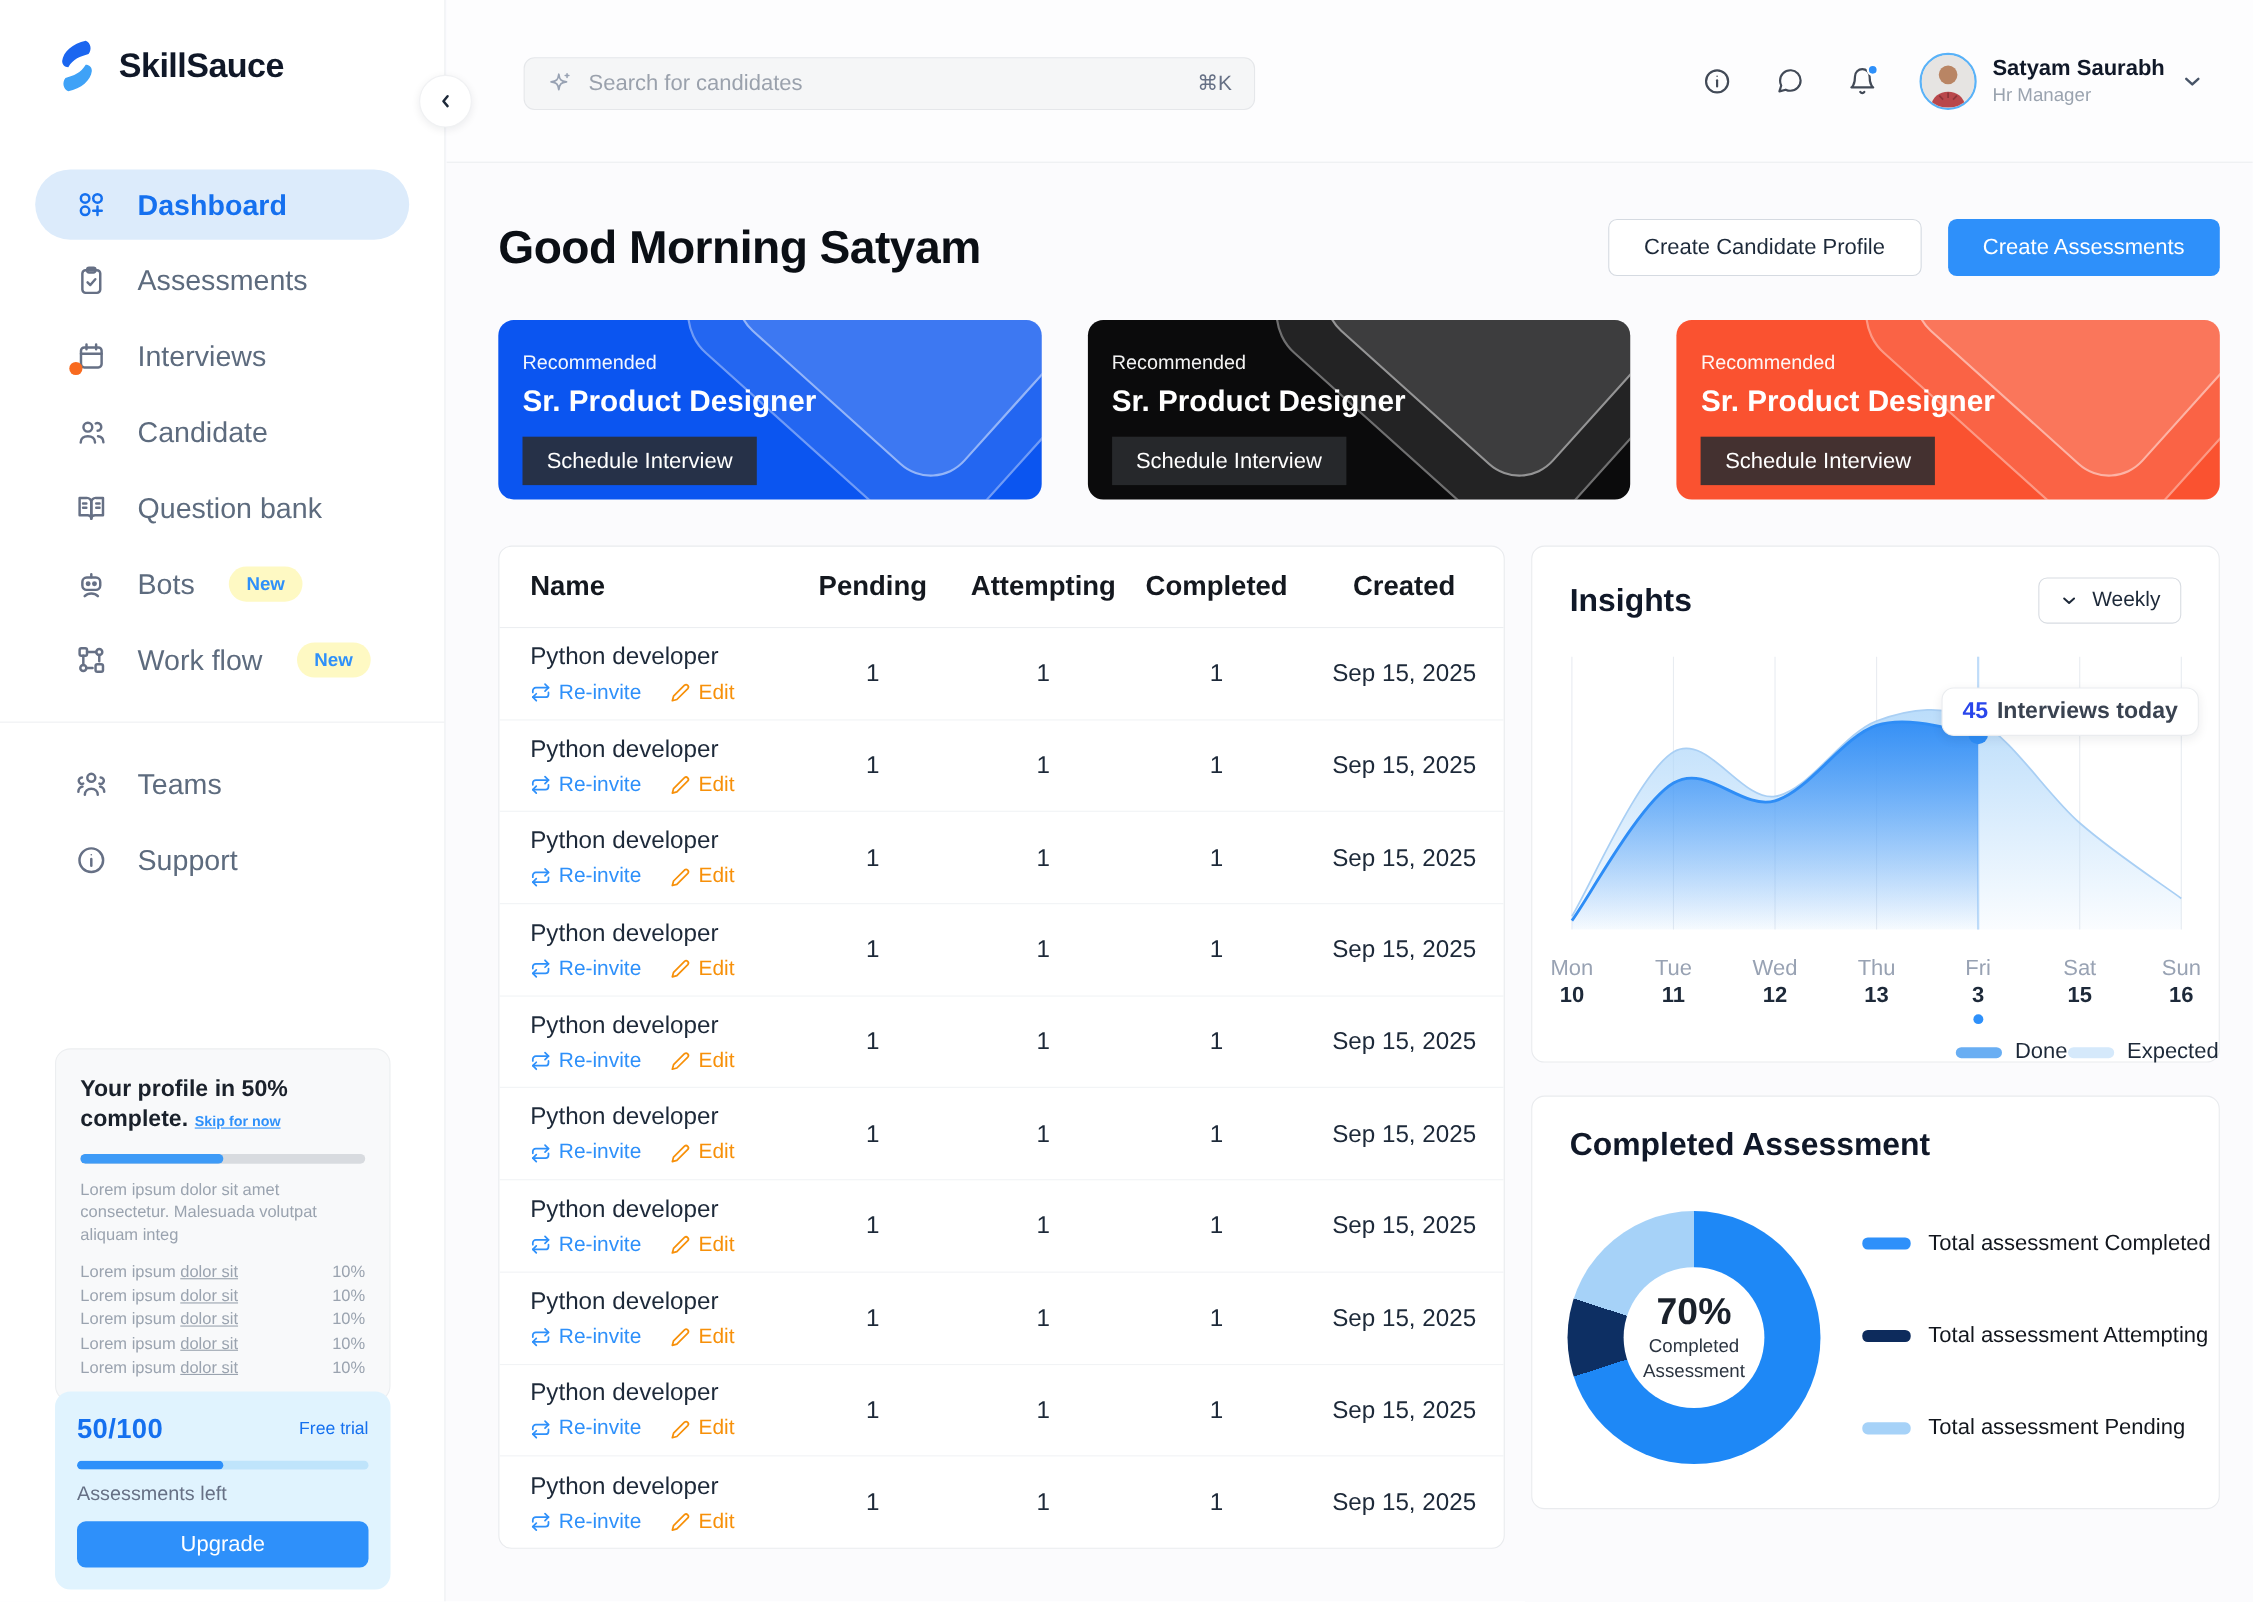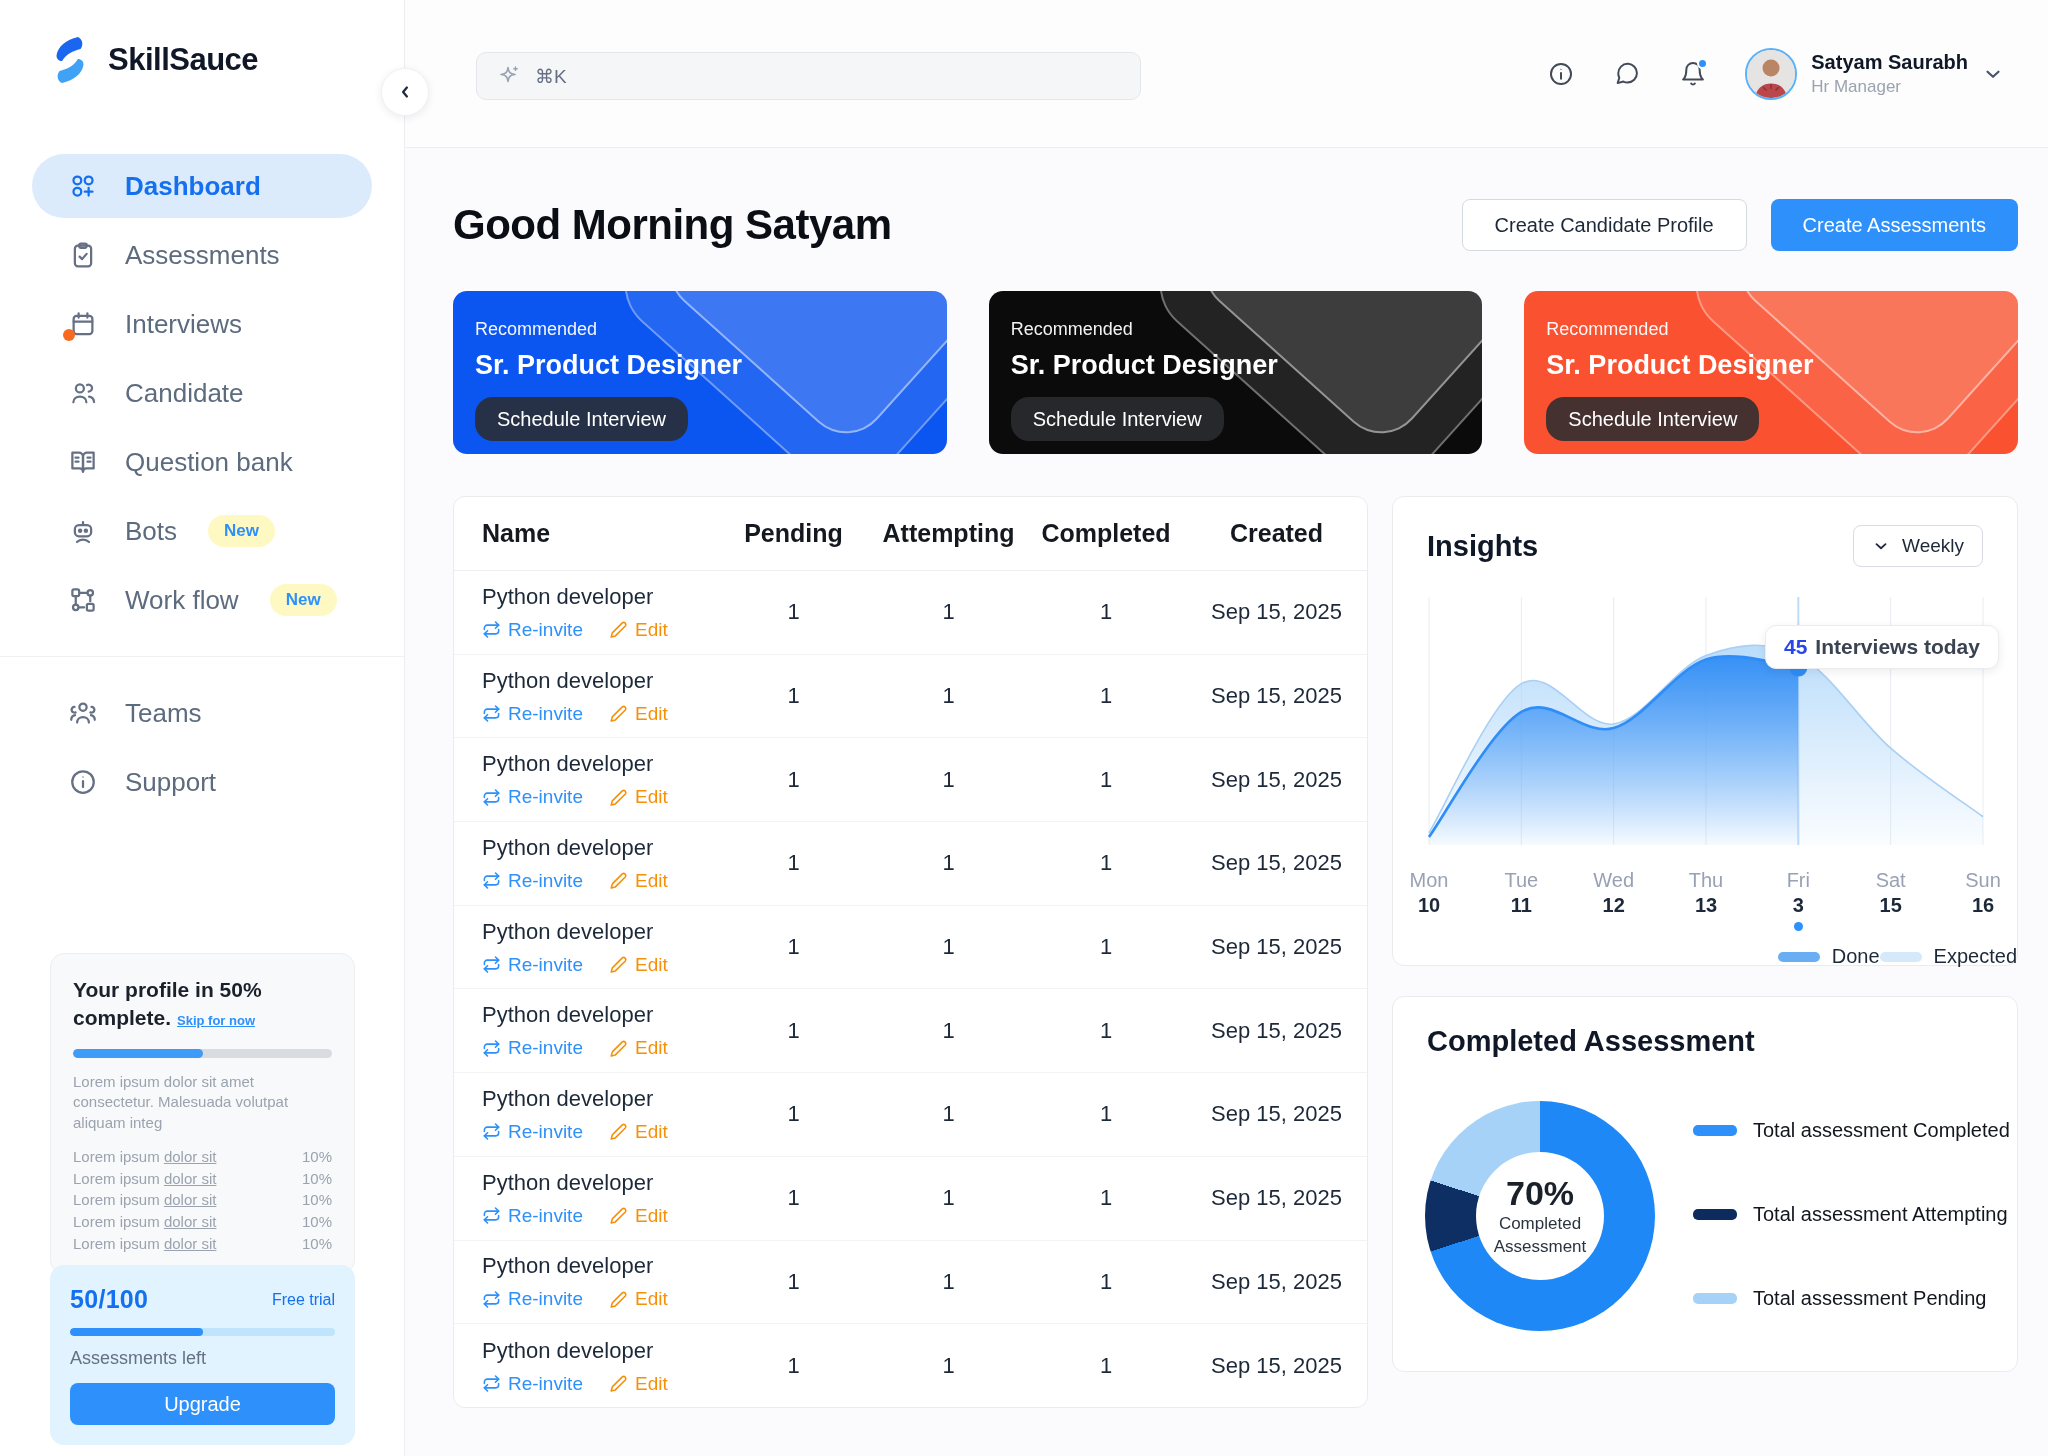--- a/index.html
+++ b/index.html
@@ -69,21 +69,21 @@
   .actions { display:flex; gap:24px; }
   .btn-sec { height:52px; padding:0 32px; background:#fff; border:1px solid #D5DAE1; border-radius:8px; font-size:20px; color:#1D2939; font-family:inherit; cursor:pointer; }
   .btn-pri { height:52px; padding:0 32px; background:#2E90FA; border:none; border-radius:8px; font-size:20px; color:#fff; font-family:inherit; cursor:pointer; }
 
   .promo-row { margin-top:40px; display:flex; gap:42px; }
   .promo { position:relative; flex:1; height:163px; border-radius:14px; overflow:hidden; padding:28px 0 0 22px; color:#fff; }
   .promo .decor1 { position:absolute; width:330px; height:330px; border-radius:50px; transform:rotate(42deg); top:-180px; right:-55px; background:rgba(255,255,255,.10); border:2px solid rgba(255,255,255,.35); }
   .promo .decor2 { position:absolute; width:265px; height:265px; border-radius:42px; transform:rotate(42deg); top:-160px; right:-25px; background:rgba(255,255,255,.12); border:2px solid rgba(255,255,255,.45); }
   .promo-tag { font-size:18px; opacity:.95; position:relative; z-index:2; }
   .promo-title { font-size:27px; font-weight:bold; margin-top:10px; position:relative; z-index:2; }
-  .promo-btn { margin-top:16px; height:44px; padding:0 22px; background:rgba(42,44,48,.88); color:#fff; border:none; border-radius:18px; font-size:20px; font-family:inherit; position:relative; z-index:2; cursor:pointer; }
+  .promo-btn { margin-top:16px; height:44px; padding:0 22px; background:rgba(42,44,48,.88); color:#fff; border:none; border-radius:0; font-size:20px; font-family:inherit; position:relative; z-index:2; cursor:pointer; }
 
   .content-row { margin-top:42px; display:flex; gap:24px; }
   
   .table-card { width:915px; height:912px; background:#fff; border:1px solid #E9EBEE; border-radius:12px; overflow:hidden; }
   .tgrid { display:grid; grid-template-columns:262px 155px 155px 160px 1fr; align-items:center; }
   .thead { height:74px; border-bottom:1px solid #ECEEF1; }
   .th { font-size:25px; font-weight:bold; color:#14181F; text-align:center; }
   .th:first-child { text-align:left; padding-left:28px; }
   .trow { height:83.7px; border-bottom:1px solid #F1F3F5; }
   .trow:last-child { border-bottom:none; }
@@ -271,20 +271,21 @@
         <polyline points="14.5 6 9.5 12 14.5 18" fill="none" stroke="#1D2939" stroke-width="3" stroke-linecap="round" stroke-linejoin="round"></polyline>
       </svg>
   </div>
 
   <header class="header">
     <div class="search-box">
       <svg width="24" height="24" viewBox="0 0 24 24">
         <path d="M11 3.5C11.7 8.6 13 9.9 18 10.5 13 11.1 11.7 12.4 11 17.5 10.3 12.4 9 11.1 4 10.5 9 9.9 10.3 8.6 11 3.5Z" fill="none" stroke="#98A2B3" stroke-width="1.6" stroke-linejoin="round"></path>
         <path d="M18.5 3v3.4M16.8 4.7h3.4" stroke="#98A2B3" stroke-width="1.4" stroke-linecap="round"></path>
       </svg>
+      <input type="text" placeholder="Search for candidates" style="">
       <span class="kbd">⌘K</span>
     </div>
     <div class="hdr-right">
       <span class="hdr-ic">
         <svg viewBox="0 0 24 24">
             <circle cx="12" cy="12" r="8.6"></circle>
             <line x1="12" y1="11.2" x2="12" y2="16"></line>
             <circle cx="12" cy="8" r="0.6" fill="currentColor" stroke="none"></circle>
           </svg>
       </span>

